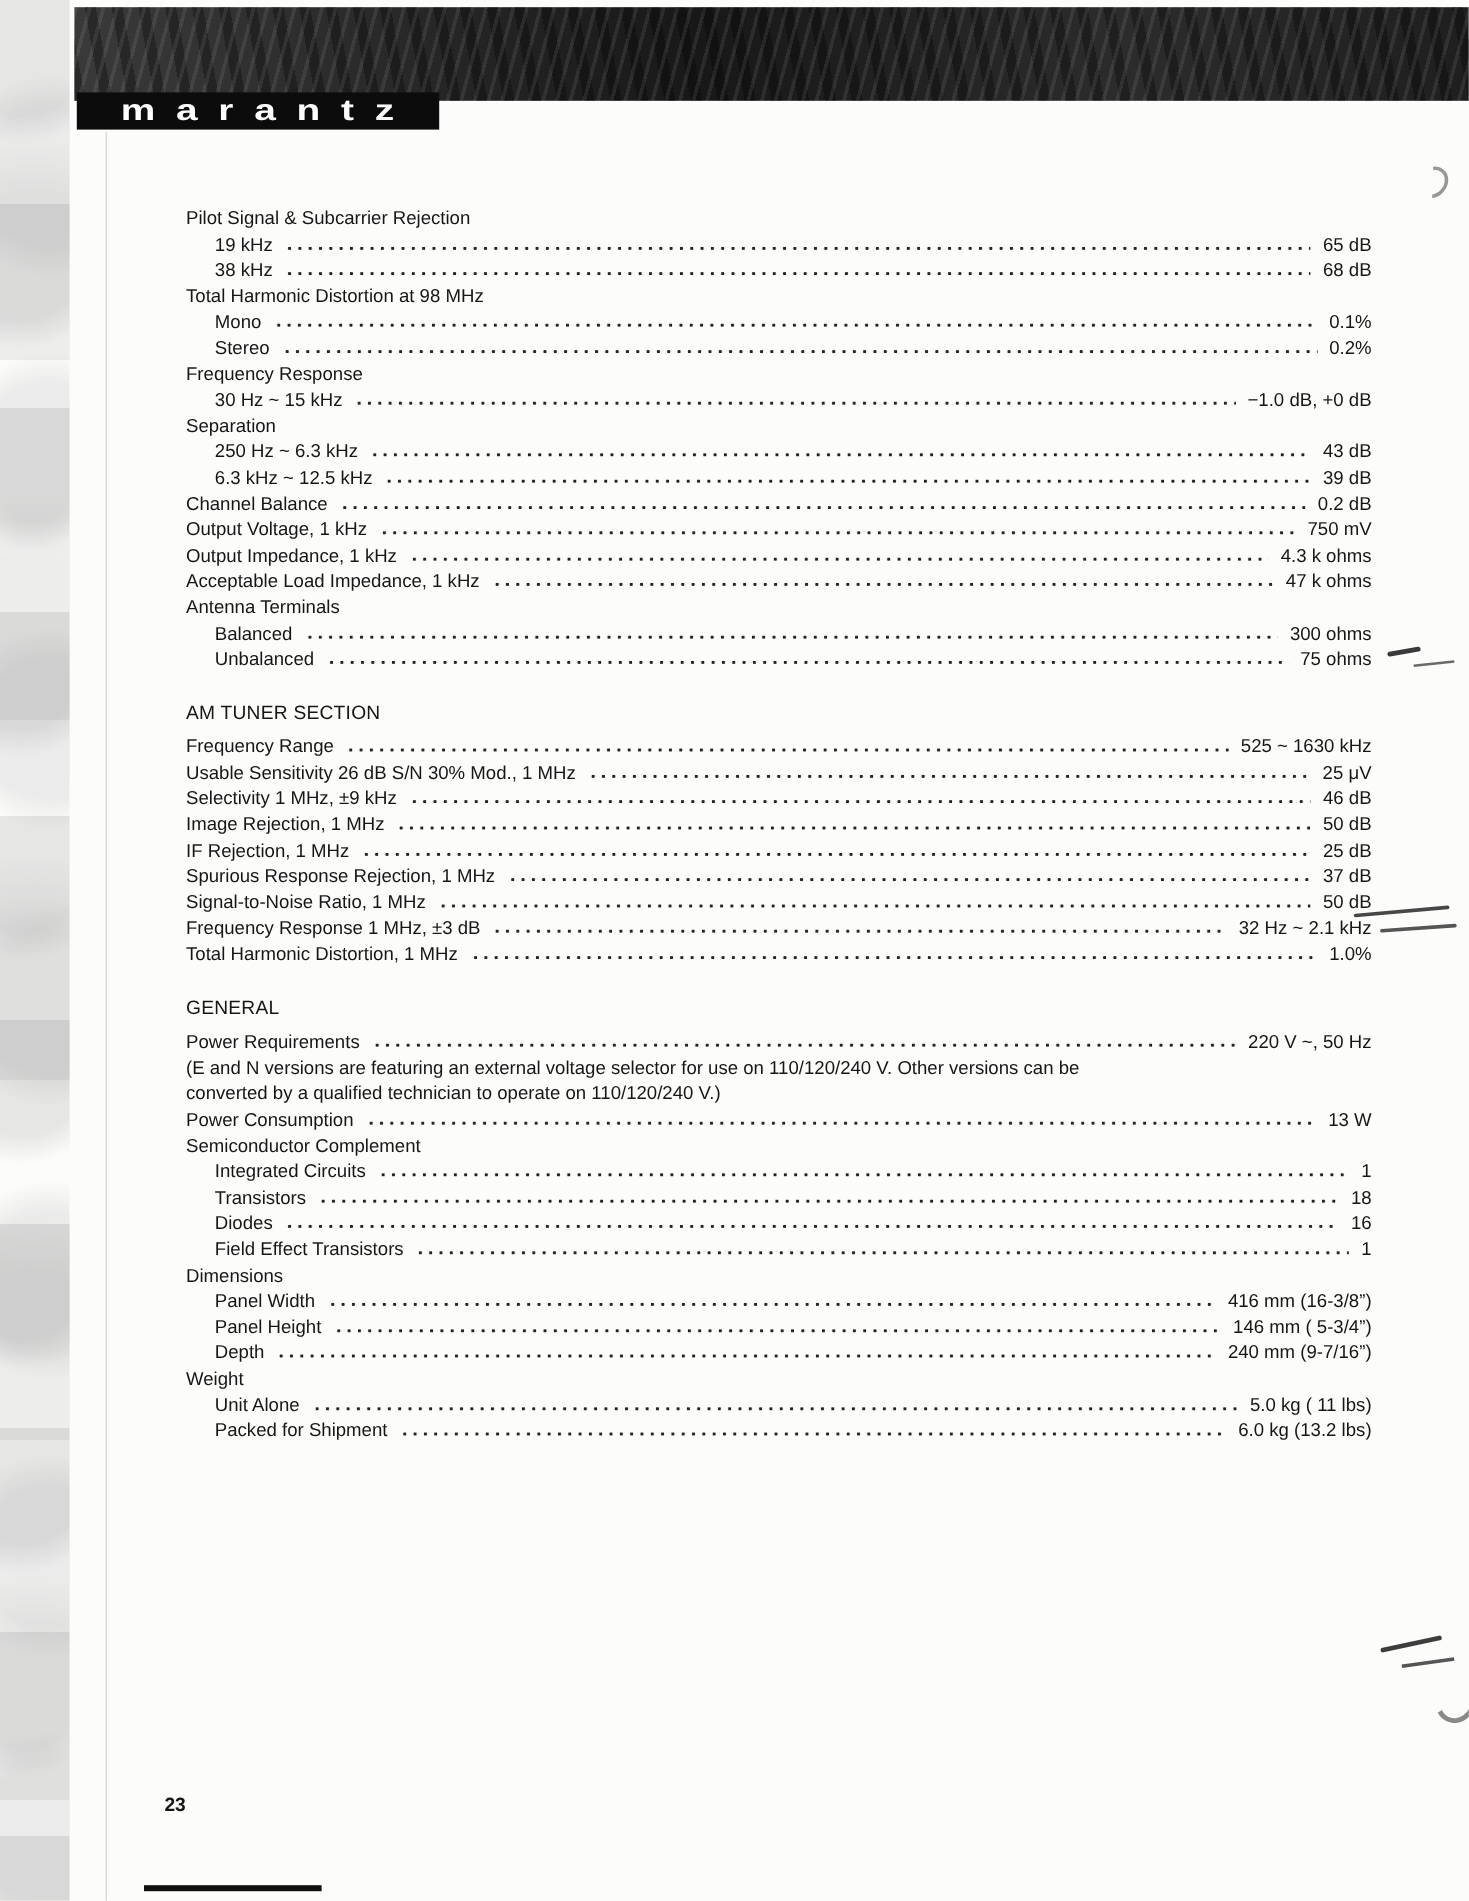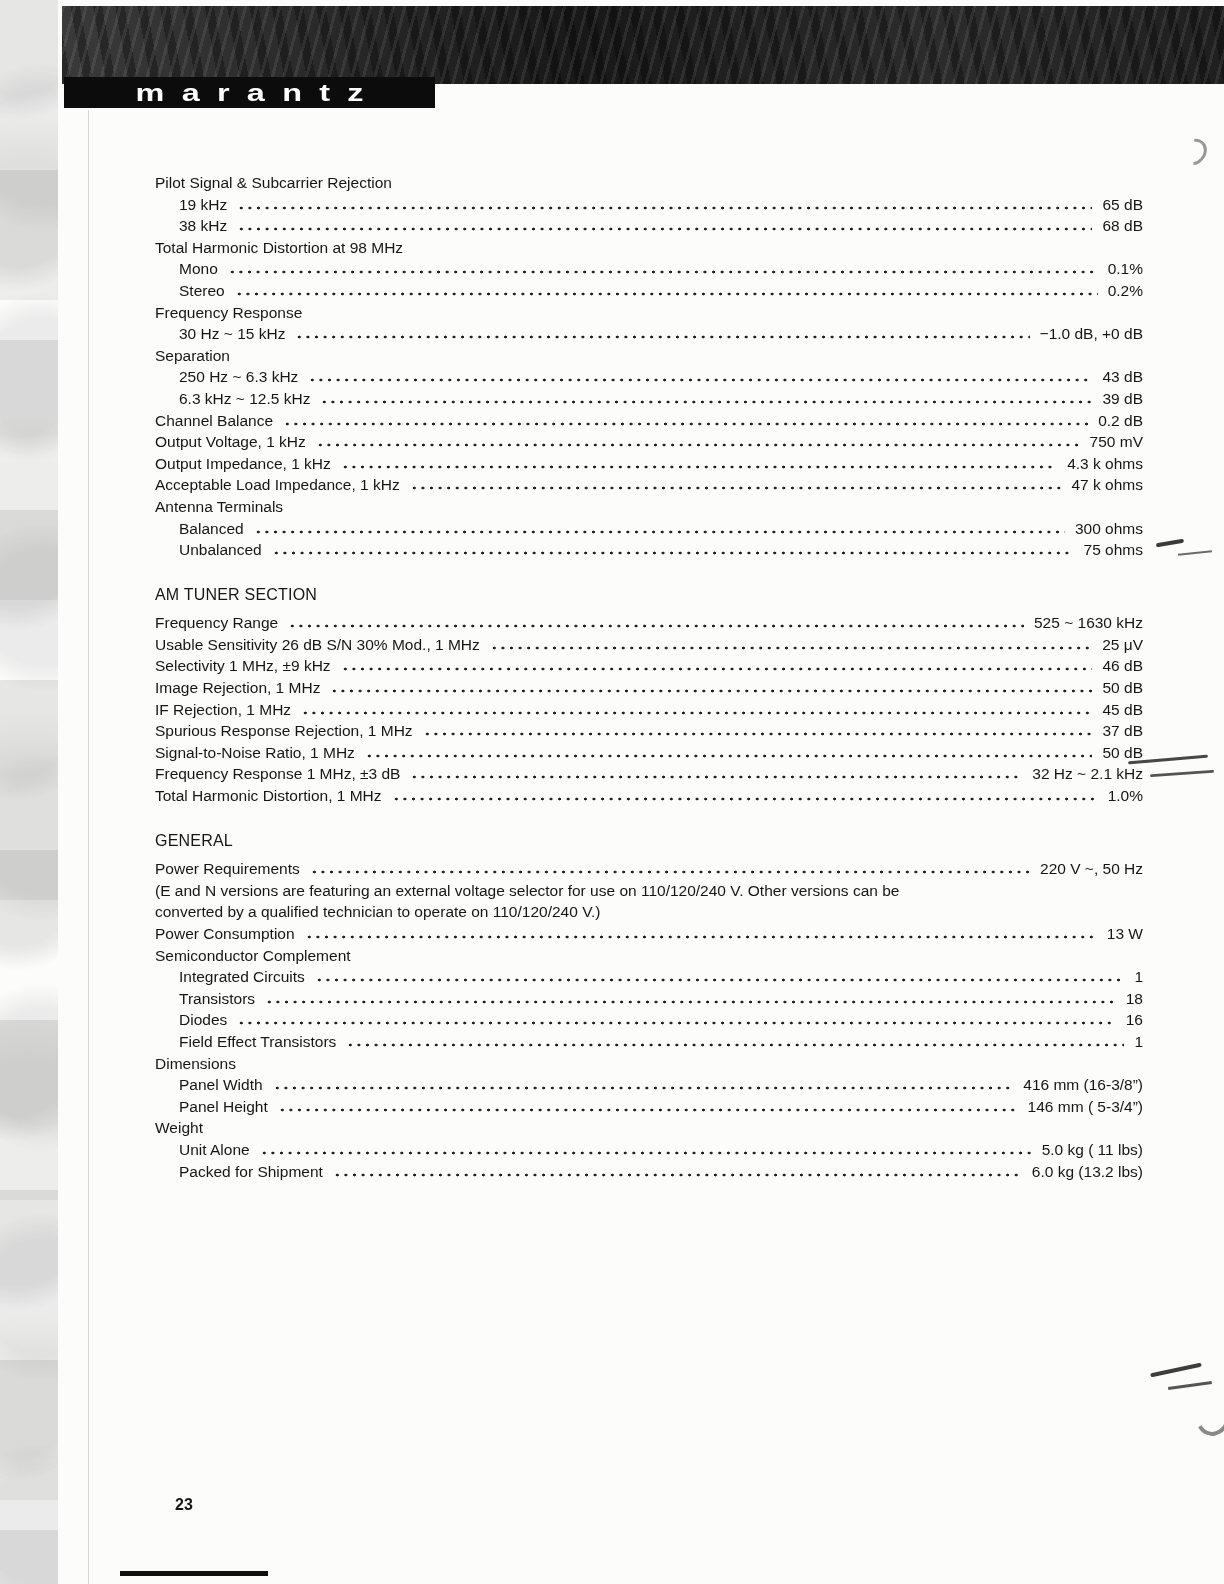--- a/index.html
+++ b/index.html
@@ -14,21 +14,21 @@
 
   
   .top-band {
     position: absolute; left: 62px; top: 6px; right: 0; height: 78px;
     background:
       repeating-linear-gradient(105deg, rgba(210,210,210,.10) 0 3px, transparent 3px 11px),
       repeating-linear-gradient(80deg, rgba(0,0,0,.30) 0 9px, transparent 9px 22px),
       linear-gradient(90deg, #3a3a3a, #181818 45%, #2c2c2c 75%, #1f1f1f);
   }
   .logo-box {
-    position: absolute; left: 64px; top: 77px; width: 371px; height: 31px;
+    position: absolute; left: 64px; top: 77px; width: 302px; height: 31px;
     background: #0c0c0c;
     display: flex; align-items: center; justify-content: center;
     overflow: hidden;
   }
   .logo-text {
     color: #ffffff;
     font-weight: bold;
     font-size: 30px;
     letter-spacing: 16px;
     text-indent: 16px; 
@@ -87,21 +87,21 @@
     height: 5px; margin: 0 10px;
     background-image: radial-gradient(circle, #222 1.35px, transparent 1.6px);
     background-size: 8.6px 4px;
     background-repeat: repeat-x;
     background-position: left bottom;
   }
   .note { text-align: left; }
   .note-line { white-space: nowrap; }
   .page-number {
     position: absolute; left: 137px; top: 1496px;
-    font-weight: bold; font-size: 16px; margin-left: 38px;
+    font-weight: bold; font-size: 16px;
   }
 </style>
 </head>
 <body>
 
 <div class="page">
 
   <div class="top-band"></div>
 
   <div class="logo-box">
@@ -218,21 +218,21 @@
         <span class="value">46 dB</span>
       </div>
       <div class="row">
         <span class="label">Image Rejection, 1 MHz</span>
         <span class="leader"></span>
         <span class="value">50 dB</span>
       </div>
       <div class="row">
         <span class="label">IF Rejection, 1 MHz</span>
         <span class="leader"></span>
-        <span class="value">45 dB</span>
+        <span class="value">25 dB</span>
       </div>
       <div class="row">
         <span class="label">Spurious Response Rejection, 1 MHz</span>
         <span class="leader"></span>
         <span class="value">37 dB</span>
       </div>
       <div class="row">
         <span class="label">Signal-to-Noise Ratio, 1 MHz</span>
         <span class="leader"></span>
         <span class="value">50 dB</span>
@@ -291,20 +291,25 @@
       <div class="row indent">
         <span class="label">Panel Width</span>
         <span class="leader"></span>
         <span class="value">416 mm (16-3/8”)</span>
       </div>
       <div class="row indent">
         <span class="label">Panel Height</span>
         <span class="leader"></span>
         <span class="value">146 mm ( 5-3/4”)</span>
       </div>
+      <div class="row indent">
+        <span class="label">Depth</span>
+        <span class="leader"></span>
+        <span class="value">240 mm (9-7/16”)</span>
+      </div>
       <div class="row">
         <span class="label">Weight</span>
       </div>
       <div class="row indent">
         <span class="label">Unit Alone</span>
         <span class="leader"></span>
         <span class="value">5.0 kg ( 11 lbs)</span>
       </div>
       <div class="row indent">
         <span class="label">Packed for Shipment</span>

